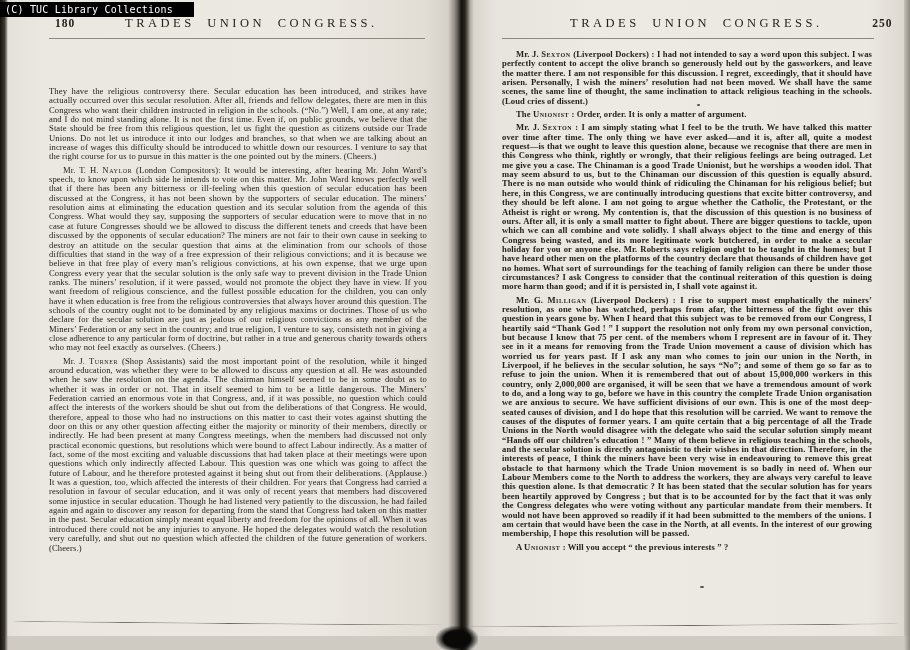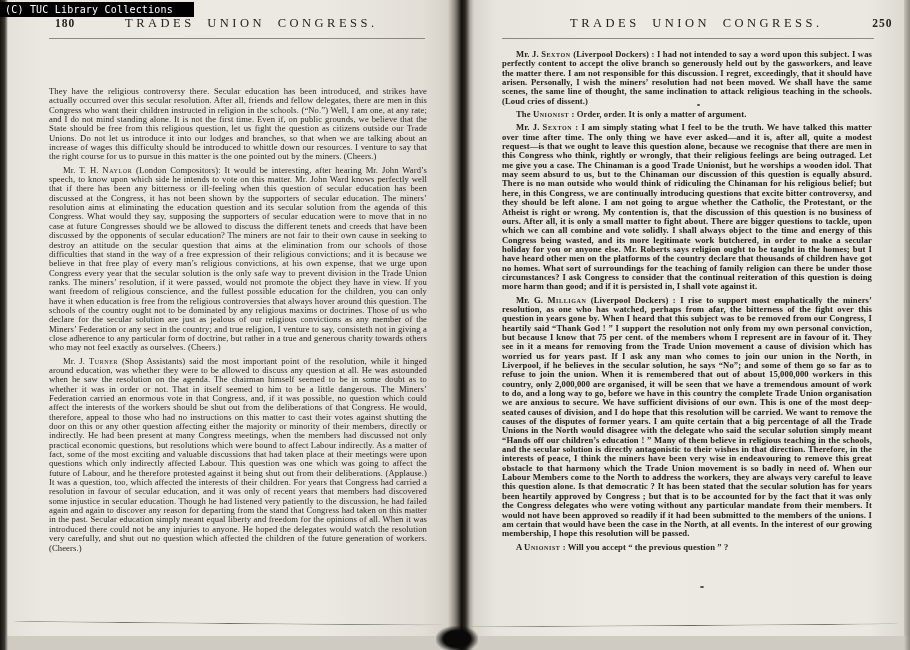--- a/index.html
+++ b/index.html
@@ -109,21 +109,21 @@
       <span></span>
       <span class="running-title">TRADES UNION CONGRESS.</span>
       <span class="pagenum">250</span>
     </div>
     <div class="header-rule"></div>
     <div class="text-block">
       <p class="para"><span class="sp-prefix">Mr. J. </span><span class="sp-name">Sexton</span><span class="sp-suffix"> (Liverpool Dockers) : </span><span>I had not intended to say a word upon this subject.  I was perfectly content to accept the olive branch so generously held out by the gasworkers, and leave the matter there.  I am not responsible for this discussion. I regret, exceedingly, that it should have arisen.  Personally, I wish the miners’ resolution had not been moved.  We shall have the same scenes, the same line of thought, the same inclination to attack religious teaching in the schools.  (Loud cries of dissent.)</span></p>
       <p class="para"><span class="sp-prefix">The </span><span class="sp-name">Unionist</span><span class="sp-suffix"> : </span><span>Order, order.  It is only a matter of argument.</span></p>
       <p class="para"><span class="sp-prefix">Mr. J. </span><span class="sp-name">Sexton</span><span class="sp-suffix"> : </span><span>I am simply stating what I feel to be the truth.  We have talked this matter over time after time.  The only thing we have ever asked—and it is, after all, quite a modest request—is that we ought to leave this question alone, because we recognise that there are men in this Congress who think, rightly or wrongly, that their religious feelings are being outraged.  Let me give you a case. The Chinaman is a good Trade Unionist, but he worships a wooden idol.  That may seem absurd to us, but to the Chinaman our discussion of this question is equally absurd.  There is no man outside who would think of ridiculing the Chinaman for his religious belief; but here, in this Congress, we are continually introducing questions that excite bitter controversy, and they should be left alone.  I am not going to argue whether the Catholic, the Protestant, or the Atheist is right or wrong. My contention is, that the discussion of this question is no business of ours.  After all, it is only a small matter to fight about.  There are bigger questions to tackle, upon which we can all combine and vote solidly.  I shall always object to the time and energy of this Congress being wasted, and its more legitimate work butchered, in order to make a secular holiday for you or anyone else.  Mr. Roberts says religion ought to be taught in the homes; but I have heard other men on the platforms of the country declare that thousands of children have got no homes.  What sort of surroundings for the teaching of family religion can there be under those circumstances? I ask Congress to consider that the continual reiteration of this question is doing more harm than good; and if it is persisted in, I shall vote against it.</span></p>
       <p class="para"><span class="sp-prefix">Mr. G. </span><span class="sp-name">Milligan</span><span class="sp-suffix"> (Liverpool Dockers) : </span><span>I rise to support most emphatically the miners’ resolution, as one who has watched, perhaps from afar, the bitterness of the fight over this question in years gone by.  When I heard that this subject was to be removed from our Congress, I heartily said “Thank God ! ”  I support the resolution not only from my own personal conviction, but because I know that 75 per cent. of the members whom I represent are in favour of it.  They see in it a means for removing from the Trade Union movement a cause of division which has worried us for years past.  If I ask any man who comes to join our union in the North, in Liverpool, if he believes in the secular solution, he says “No”; and some of them go so far as to refuse to join the union.  When it is remembered that out of about 15,000,000 workers in this country, only 2,000,000 are organised, it will be seen that we have a tremendous amount of work to do, and a long way to go, before we have in this country the complete Trade Union organisation we are anxious to secure.  We have sufficient divisions of our own.  This is one of the most deep-seated causes of division, and I do hope that this resolution will be carried.  We want to remove the causes of the disputes of former years.  I am quite certain that a big percentage of all the Trade Unions in the North would disagree with the delegate who said the secular solution simply meant “Hands off our children’s education ! ”  Many of them believe in religious teaching in the schools, and the secular solution is directly antagonistic to their wishes in that direction.  Therefore, in the interests of peace, I think the miners have been very wise in endeavouring to remove this great obstacle to that harmony which the Trade Union movement is so badly in need of.  When our Labour Members come to the North to address the workers, they are always very careful to leave this question alone.  Is that democratic ?  It has been stated that the secular solution has for years been heartily approved by Congress ; but that is to be accounted for by the fact that it was only the Congress delegates who were voting without any particular mandate from their members.  It would not have been approved so readily if it had been submitted to the members of the unions.  I am certain that would have been the case in the North, at all events.  In the interest of our growing membership, I hope this resolution will be passed.</span></p>
-      <p class="para"><span class="sp-prefix">A </span><span class="sp-name">Unionist</span><span class="sp-suffix"> : </span><span>Will you accept “ the previous question ” ?</span></p>
+      <p class="para"><span class="sp-prefix">A </span><span class="sp-name">Unionist</span><span class="sp-suffix"> : </span><span>Will you accept “ the previous interests ” ?</span></p>
     </div>
   </div>
 
   <div class="bottom-area"></div>
   <div class="page-bottom-edge edge-left"></div>
   <div class="page-bottom-edge edge-right"></div>
   <div class="left-scan-edge"></div>
   <div class="gutter"></div>
   <div class="right-scan-edge"></div>
   <div class="spine-blob"></div>

